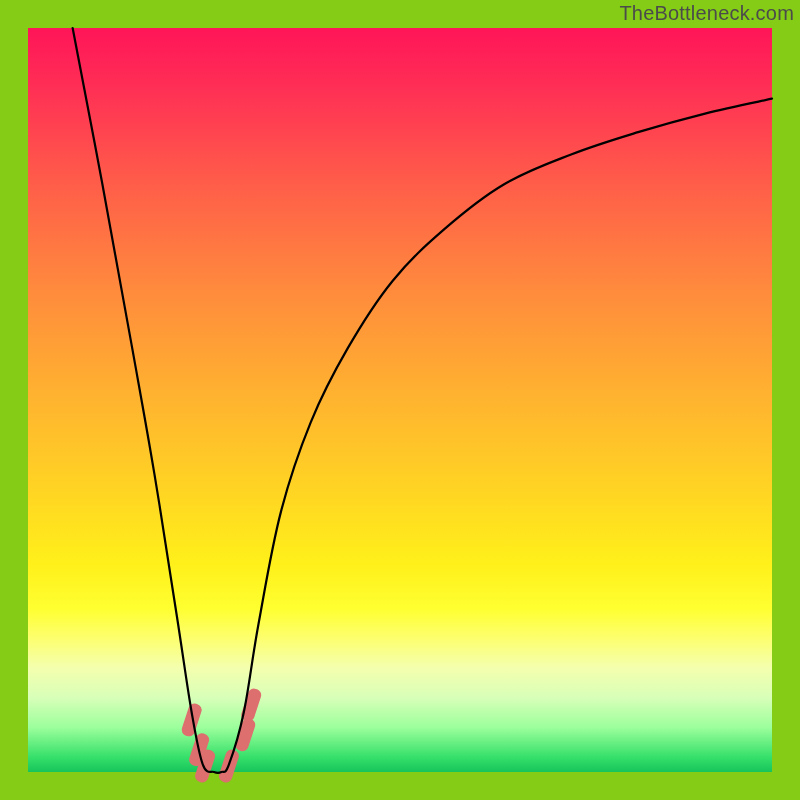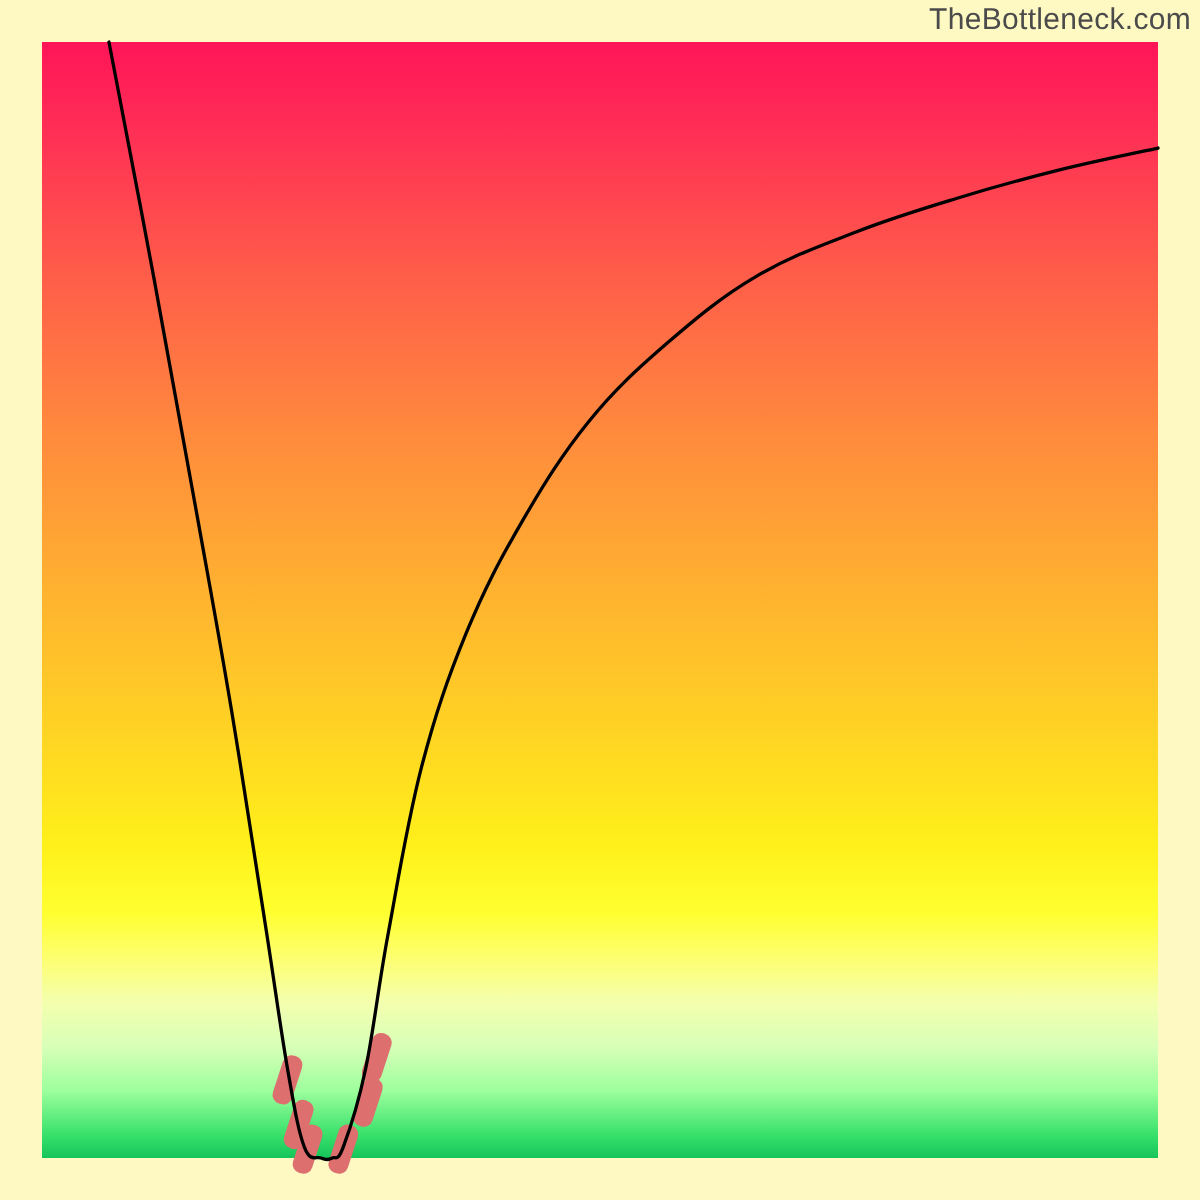--- a/index.html
+++ b/index.html
@@ -10,21 +10,21 @@
     overflow: hidden;
     background: #000;
     font-family: Arial, Helvetica, sans-serif;
   }
   .frame {
     position: absolute;
     top: 0;
     left: 0;
     width: 800px;
     height: 800px;
-    background: #fef9c3;
+    background: #84cc16;
   }
   .plot-area {
     position: absolute;
     top: 28px;
     left: 28px;
     width: 744px;
     height: 744px;
     background: linear-gradient(to bottom,
       #ff1558 0%,
       #ff2f55 8%,

